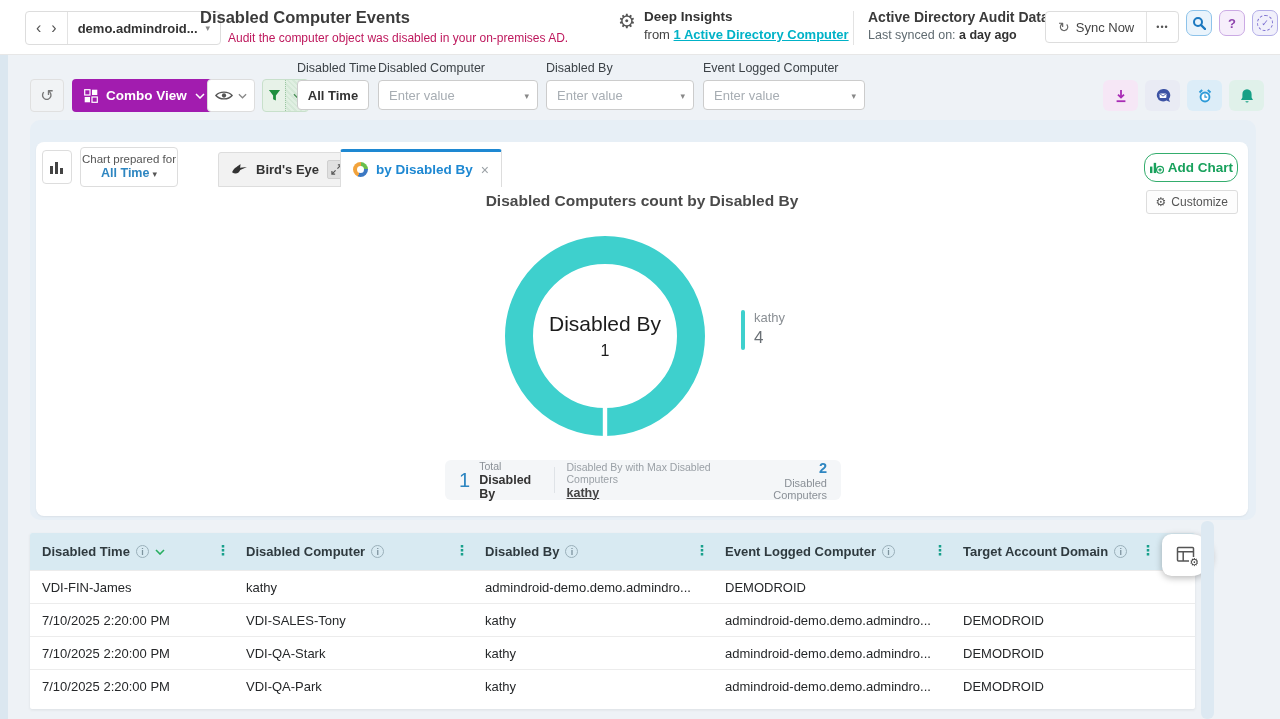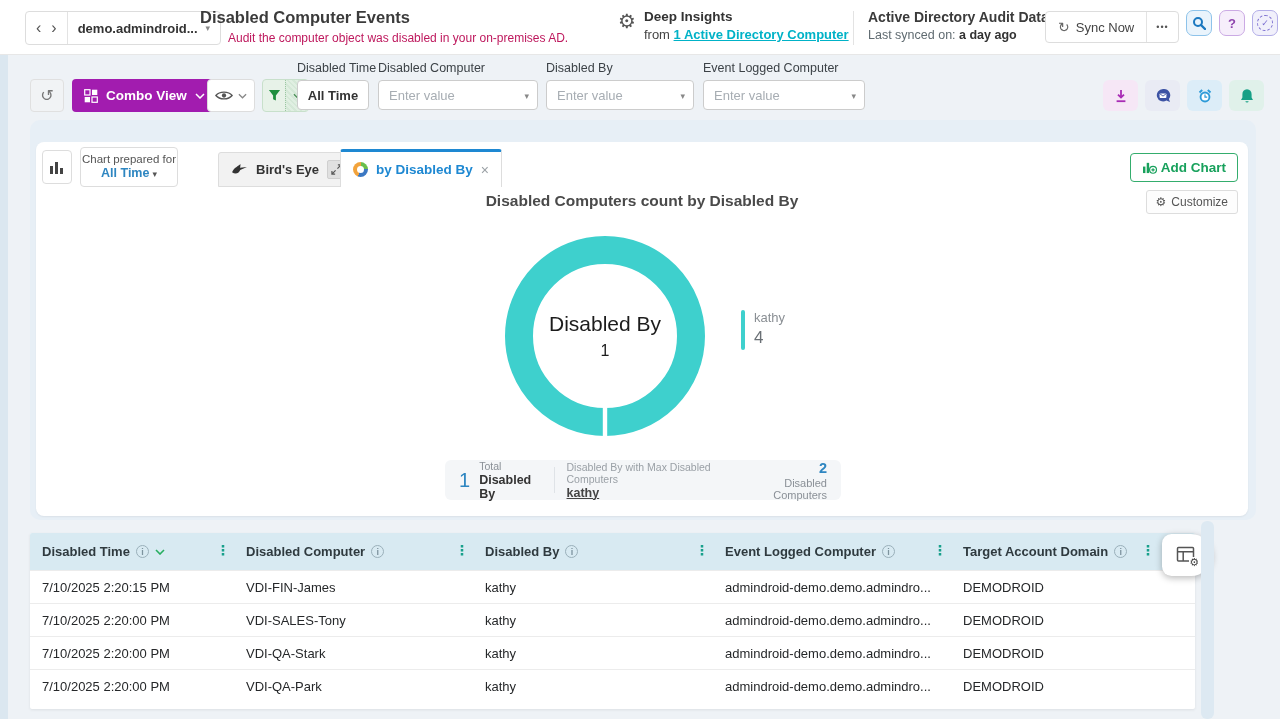--- a/index.html
+++ b/index.html
@@ -72,21 +72,21 @@
   .preparedbtn .p1 { font-size:11.5px; color:#555; }
   .preparedbtn .p2 { font-size:12.5px; font-weight:bold; color:#2e86c1; margin-top:1px; }
   .preparedbtn .p2 .caret { color:#555; margin-left:3px; }
   .tab { position:absolute; display:flex; align-items:center; gap:8px; cursor:pointer; }
   .tab.birds { left:182px; top:10px; height:35px; padding:0 12px; background:#f2f2f2; border:1px solid #ddd; border-radius:3px 3px 0 0; font-size:13px; font-weight:bold; color:#333; }
   .expandbox { width:19px; height:19px; background:#e0e0e0; border:1px solid #cfcfcf; border-radius:2px; display:flex; align-items:center; justify-content:center; }
   .tab.active { left:304px; top:7px; height:38px; padding:0 12px; background:#fff; border:1px solid #ddd; border-bottom:0; border-top:3px solid #1e88d2; border-radius:3px 3px 0 0; font-size:13.5px; font-weight:bold; color:#1e88d2; }
   .minidonut { width:15px; height:15px; border-radius:50%; background:conic-gradient(from 200deg,#f2a33c 0 45%,#6abf4b 45% 68%,#3b78c3 68% 100%); display:flex; align-items:center; justify-content:center; }
   .minidonut i { width:7px; height:7px; background:#fff; border-radius:50%; }
   .tabclose { font-size:14px; color:#9aa0a5; font-weight:normal; }
-  .addchart { position:absolute; right:10px; top:11px; height:29px; padding:0 11px; border:1px solid #34ad6d; border-radius:4px; background:#fff; display:flex; align-items:center; gap:4px; font-size:13.5px; font-weight:bold; color:#18a15c; cursor:pointer; }
+  .addchart { position:absolute; right:10px; top:11px; height:29px; padding:0 4px; border:1px solid #34ad6d; border-radius:12px; background:#fff; display:flex; align-items:center; gap:4px; font-size:13.5px; font-weight:bold; color:#18a15c; cursor:pointer; }
   .customize { position:absolute; right:10px; top:48px; height:24px; padding:0 9px; border:1px solid #ddd; border-radius:3px; background:#fdfdfd; display:flex; align-items:center; gap:5px; font-size:12px; color:#555; cursor:pointer; }
   .customize .g { font-size:12px; color:#555; }
   .charttitle { position:absolute; left:0; top:50px; width:100%; text-align:center; font-size:15.5px; font-weight:bold; color:#4a4a4a; }
   .donutwrap { position:absolute; left:467px; top:92px; width:204px; height:204px; }
   .donutcenter { position:absolute; left:0; top:0; width:204px; height:204px; display:flex; flex-direction:column; align-items:center; justify-content:center; gap:6px; pointer-events:none; }
   .donutcenter .c1 { font-size:21px; color:#1c1c1c; }
   .donutcenter .c2 { font-size:16px; color:#1c1c1c; }
   .legend { position:absolute; left:705px; top:168px; display:flex; gap:9px; }
   .legendbar { width:4px; height:40px; background:#3ed0cd; border-radius:2px; }
   .legend .ln { font-size:13px; color:#8a8f94; }
@@ -377,21 +377,20 @@
         <span class="kebab">⋮</span>
       </div>
       <div class="th">
         <span>Target Account Domain</span>
         <span class="infoicon">i</span>
         <span class="kebab" style="right:40px;">⋮</span>
       </div>
     </div>
 
     <div class="trow">
-      <div class="td">7/10/2025 2:20:15 PM</div>
       <div class="td">VDI-FIN-James</div>
       <div class="td">kathy</div>
       <div class="td">admindroid-demo.demo.admindro...</div>
       <div class="td">DEMODROID</div>
     </div>
     <div class="trow">
       <div class="td">7/10/2025 2:20:00 PM</div>
       <div class="td">VDI-SALES-Tony</div>
       <div class="td">kathy</div>
       <div class="td">admindroid-demo.demo.admindro...</div>

